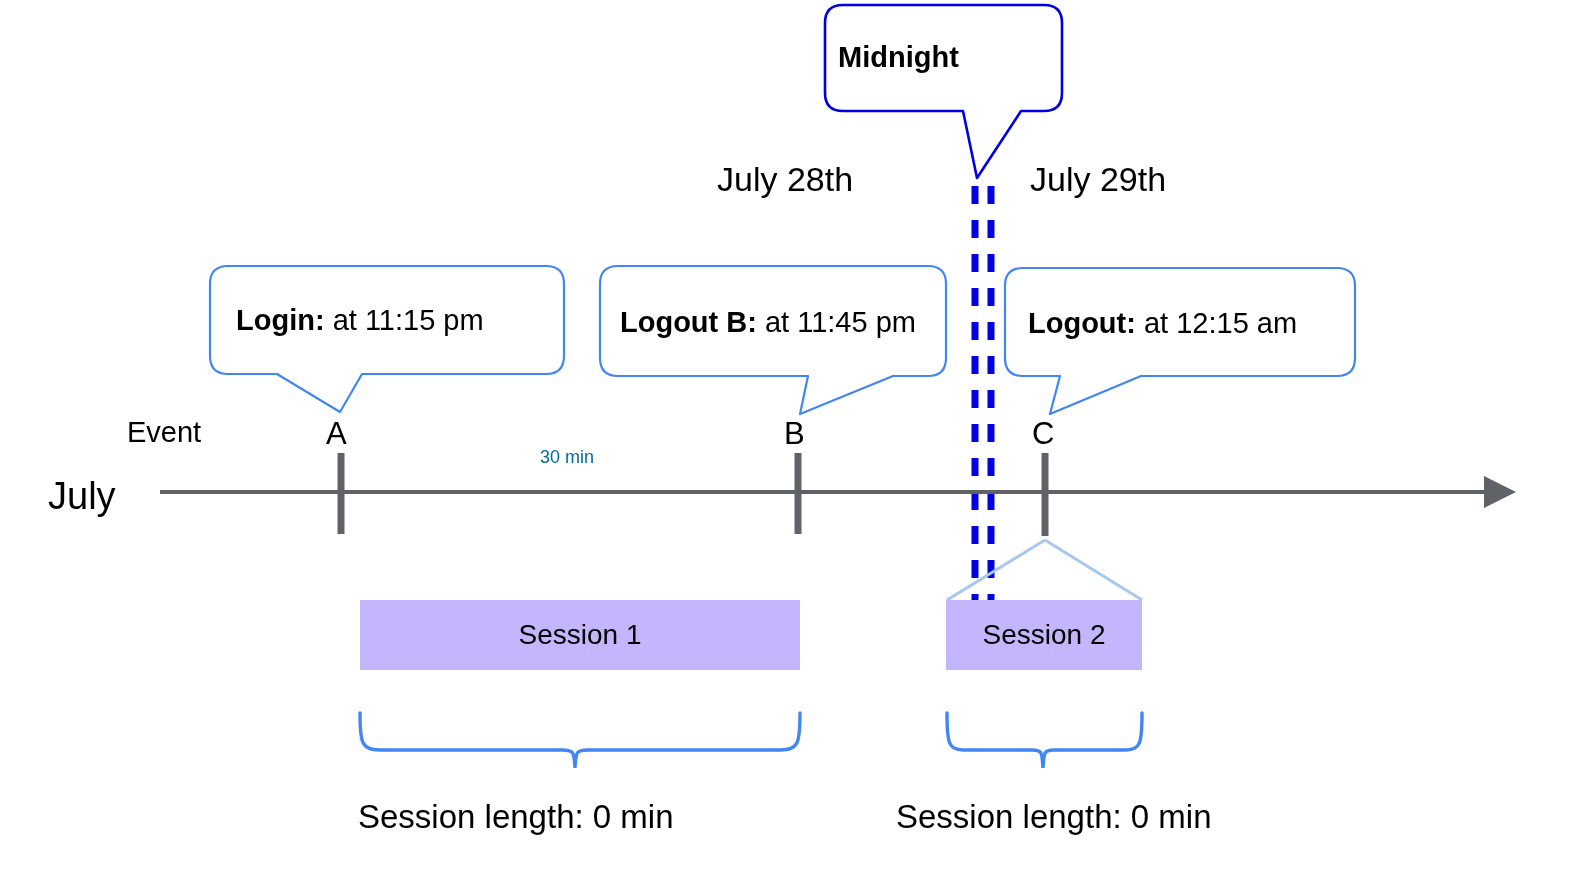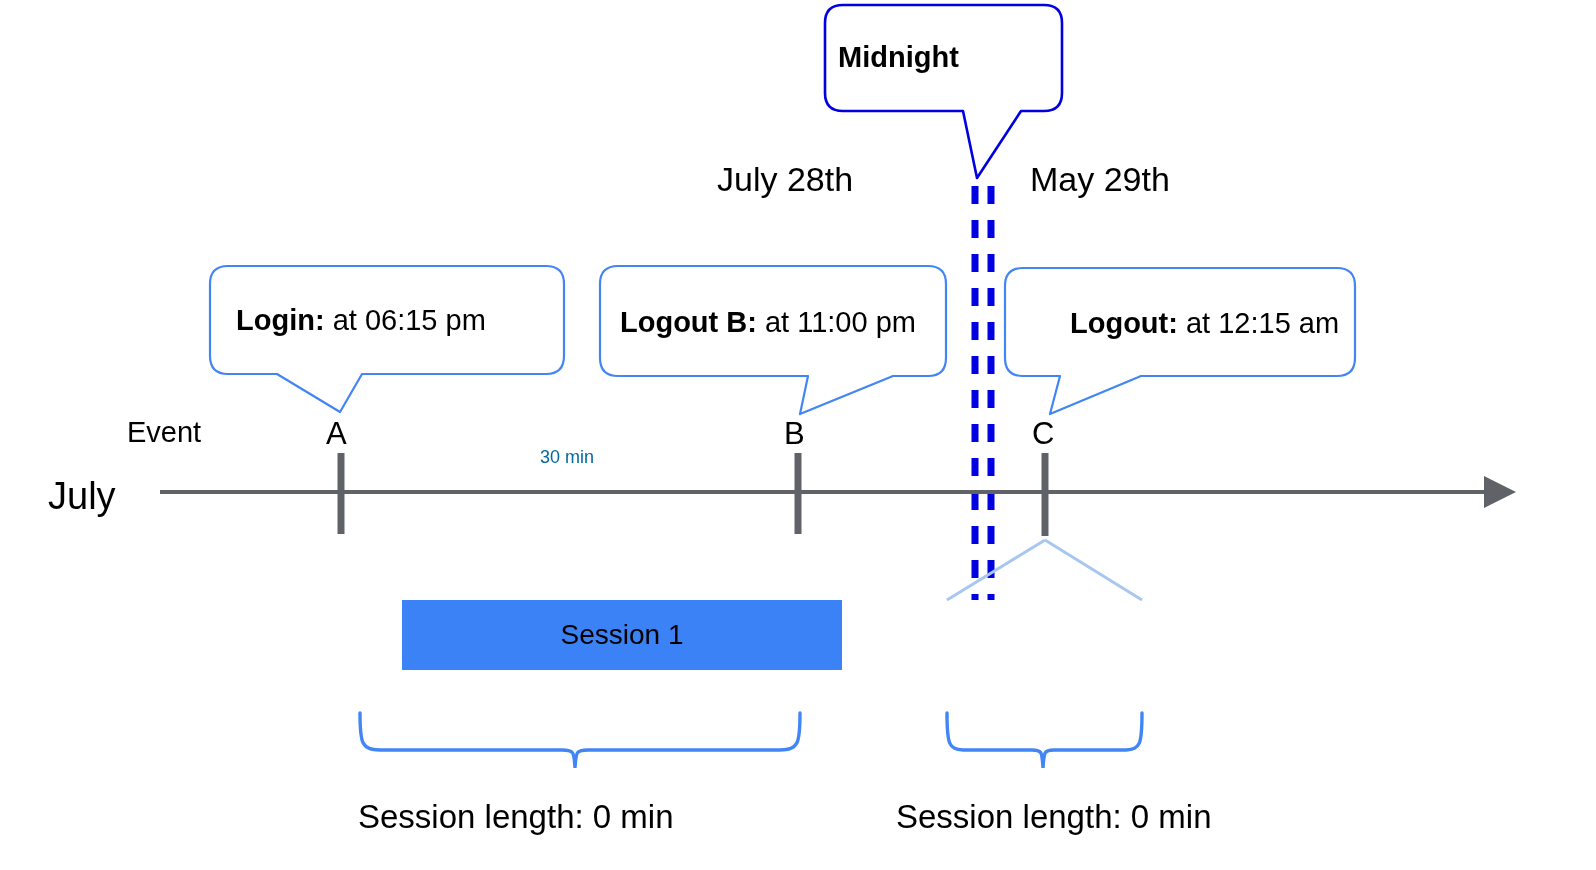--- a/index.html
+++ b/index.html
@@ -66,27 +66,26 @@
     color: #000000;
   }
   .duration-label {
     font-size: 18px;
     color: #0369a1;
   }
 
   
   .session-box {
     position: absolute;
-    background: #3b82f6;
+    background: #c4b5fd;
     display: flex;
     align-items: center;
     justify-content: center;
     font-size: 28px;
     color: #000000;
-    margin-left: 42px;
   }
 
   
   .caption {
     font-size: 33px;
     color: #000000;
   }
 </style>
 </head>
 <body>
@@ -203,43 +202,46 @@
                C 1044,752 1044,750 1054,750
                L 1126,750
                C 1140,749 1142,745 1142,713"></path>
     </g>
 
   </svg>
 
   <div class="txt midnight-text" style="left:838px; top:43px;">Midnight</div>
 
   <div class="txt date-label" style="left:681px; top:162px;margin-left:36px;">July 28th</div>
-  <div class="txt date-label" style="left:1030px; top:162px;">May 29th</div>
+  <div class="txt date-label" style="left:1030px; top:162px;">July 29th</div>
 
   <div class="txt callout-text" style="left:236px; top:306px;">
-    <span class="b">Login:</span><span> at 06:15 pm</span>
+    <span class="b">Login:</span><span> at 11:15 pm</span>
   </div>
 
   <div class="txt callout-text" style="left:620px; top:308px;">
-    <span class="b">Logout B:</span><span> at 11:00 pm</span>
-  </div>
-
-  <div class="txt callout-text" style="left:1028px; top:309px;margin-left:42px;">
+    <span class="b">Logout B:</span><span> at 11:45 pm</span>
+  </div>
+
+  <div class="txt callout-text" style="left:1028px; top:309px;">
     <span class="b">Logout:</span><span> at 12:15 am</span>
   </div>
 
   <div class="txt lane-label-user" style="left:48px; top:477px;">July</div>
   <div class="txt lane-label-events" style="left:127px; top:418px;">Event</div>
 
   <div class="txt event-letter" style="left:326px; top:418px;">A</div>
   <div class="txt event-letter" style="left:784px; top:418px;">B</div>
   <div class="txt event-letter" style="left:1032px; top:418px;">C</div>
 
   <div class="txt duration-label" style="left:540px; top:448px;">30 min</div>
 
   <div class="session-box" style="left:360px; top:600px; width:440px; height:70px;">
     <span>Session 1</span>
   </div>
+  <div class="session-box" style="left:946px; top:600px; width:196px; height:70px;">
+    <span>Session 2</span>
+  </div>
 
   <div class="txt caption" style="left:358px; top:800px;">Session length: 0 min</div>
   <div class="txt caption" style="left:896px; top:800px;">Session length: 0 min</div>
 
 </div>
 
 </body></html>

